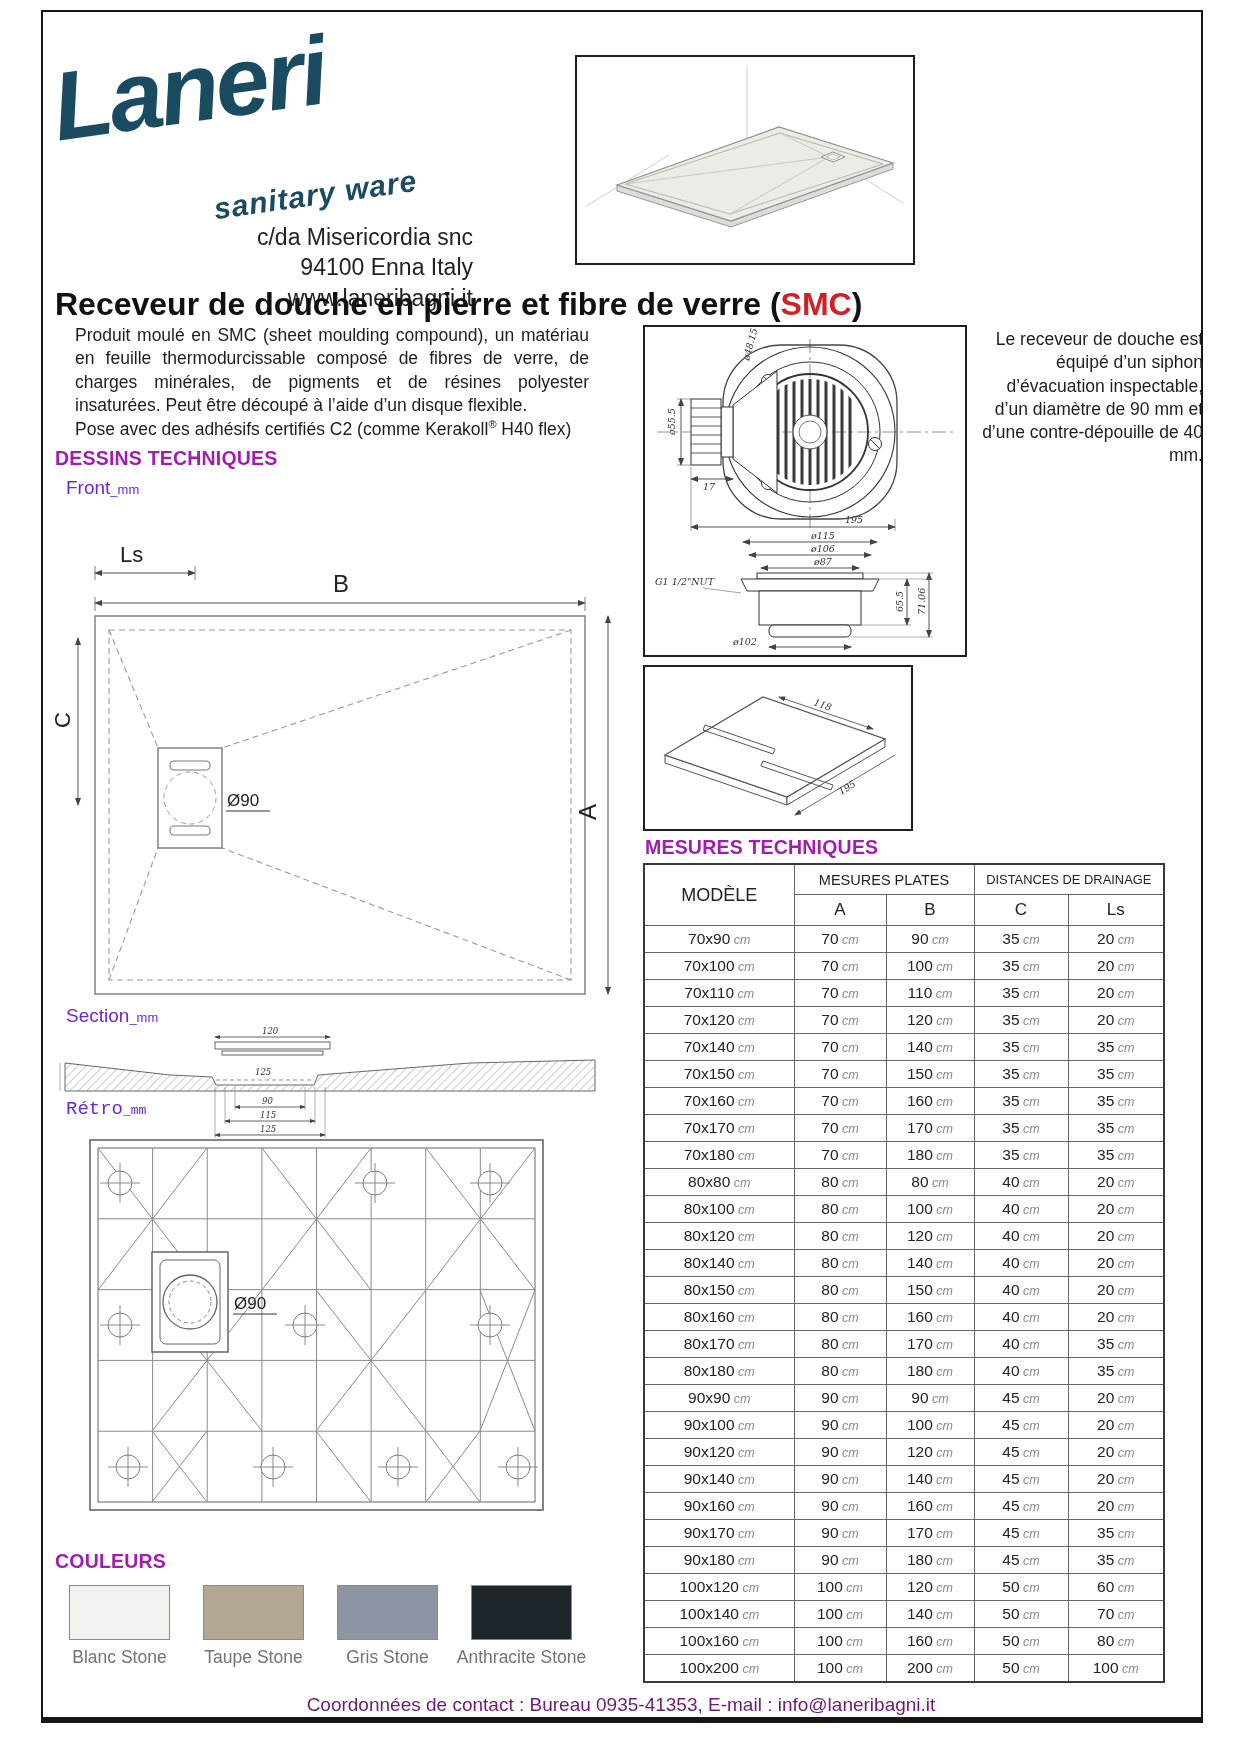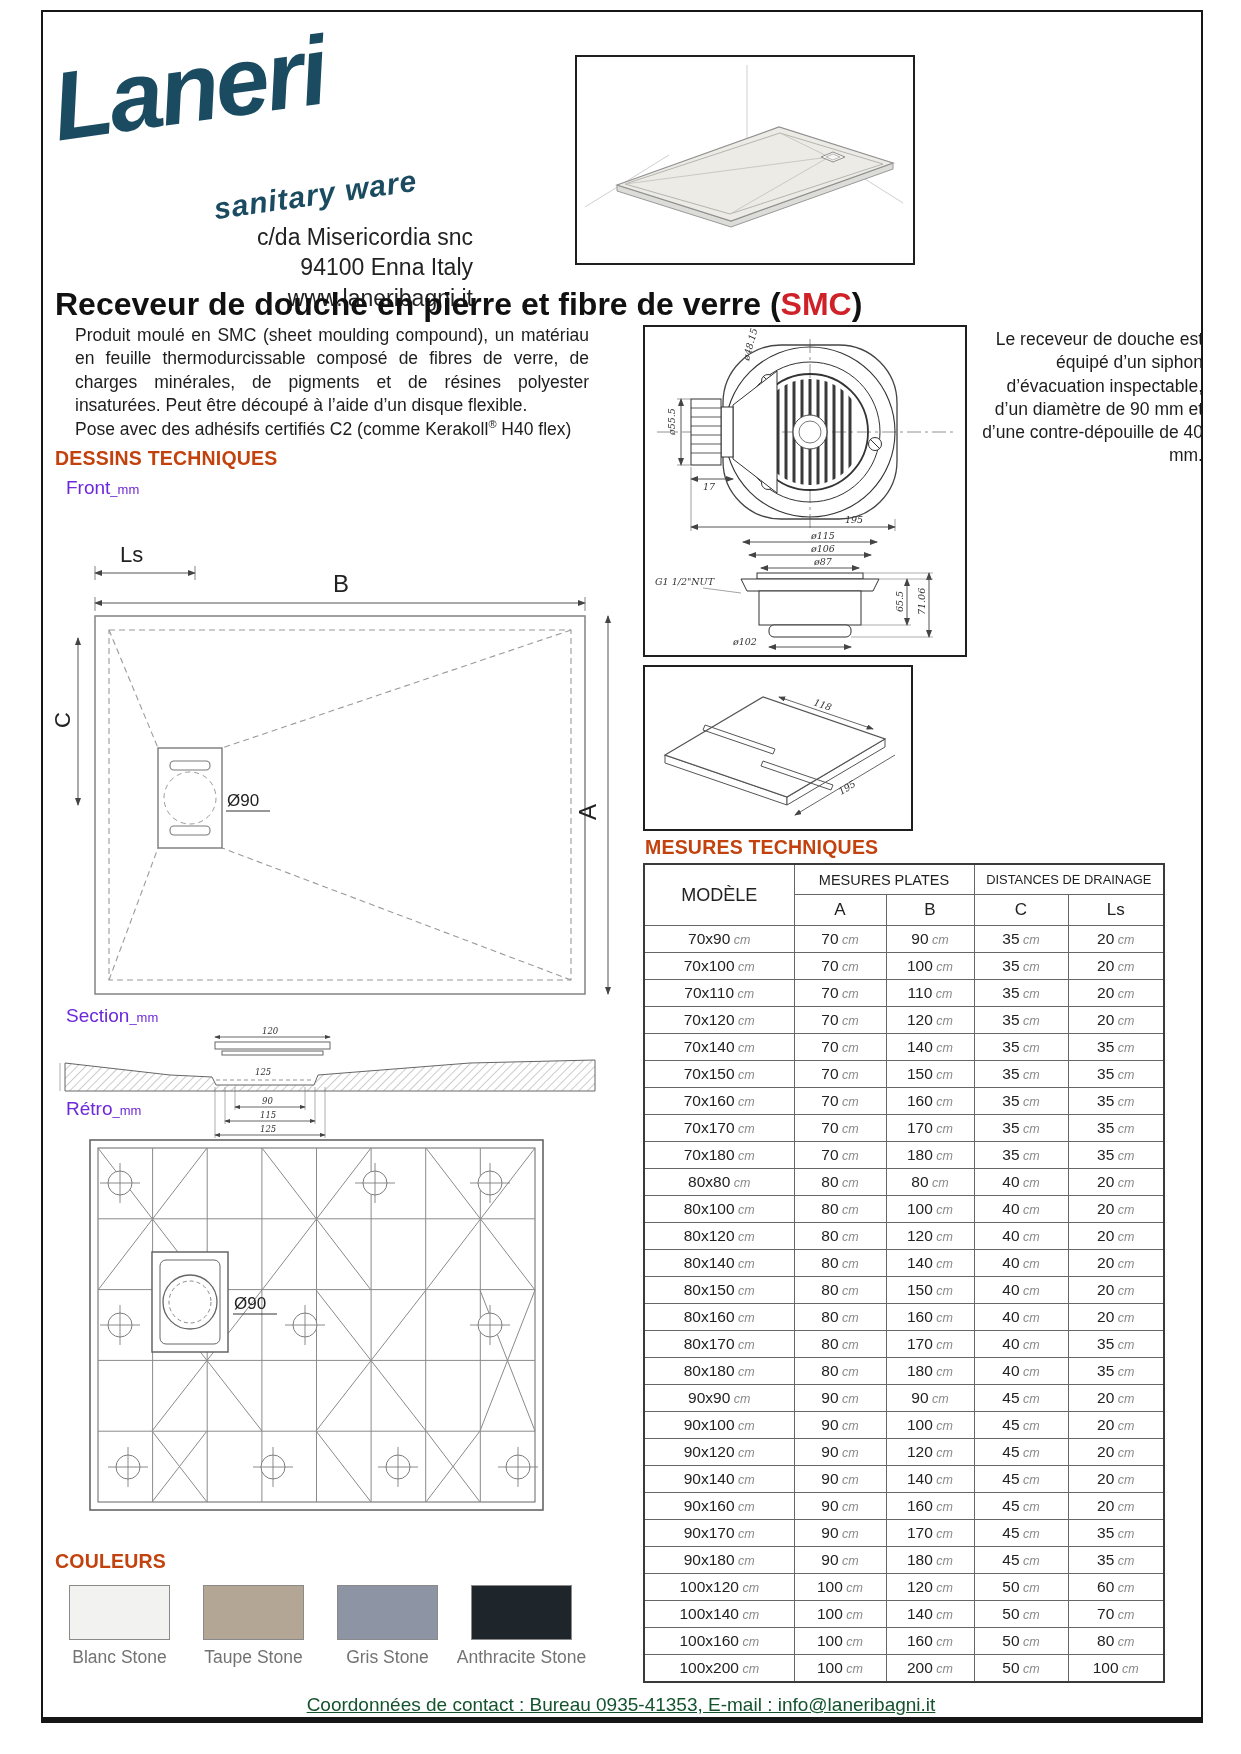--- a/index.html
+++ b/index.html
@@ -11,21 +11,21 @@
   .brand{left:52px;top:40px;font-size:97px;font-weight:bold;font-style:italic;color:#1b4b60;
          transform:rotate(-8deg);letter-spacing:-3px;line-height:1;}
   .tagline{left:213px;top:178px;font-size:30px;font-style:italic;font-weight:bold;color:#1b4b60;
          transform:rotate(-8deg);letter-spacing:1px;}
   .address{left:230px;top:222px;width:243px;text-align:right;font-size:23px;line-height:1.32;color:#222;}
   
   .title{left:55px;top:286px;font-size:32px;font-weight:bold;white-space:nowrap;color:#111;}
   .title .smc{color:#cf2128;text-align:right;}
   .intro{left:55px;top:324px;width:514px;font-size:17.5px;line-height:1.33;text-align:justify;color:#1d1d1d;margin-left:20px;}
   .intro p{margin:0;}
-  .h2{font-weight:bold;font-size:19.5px;color:#c2410c;letter-spacing:0.2px;}
+  .h2{font-weight:bold;font-size:19.5px;color:#a21caf;letter-spacing:0.2px;}
   .dlabel{font-size:19px;color:#6d28d9;}
   .dlabel .sub{font-size:13px;}
   .note{font-size:17.5px;line-height:1.33;color:#1d1d1d;text-align:right;}
   
   .tbox{border:2px solid #1f1f1f;background:#fff;}
   
   .mtable{border-collapse:collapse;table-layout:fixed;background:#fff;}
   .mtable th,.mtable td{border:1px solid #666;text-align:center;vertical-align:middle;padding:0;
         font-weight:normal;color:#222;overflow:hidden;white-space:nowrap;}
   .mtable{border:2px solid #3a3a3a;}
@@ -33,21 +33,21 @@
   .th-group{font-size:14.5px;height:29px;}
   .th-group2{font-size:12.9px;}
   .th-letter{font-size:17px;height:30px;}
   .mtable td{height:26px;font-size:15.5px;}
   .unit{font-style:italic;color:#8a8a8a;font-size:12.5px;}
   
   .color-item{position:relative;width:101px;height:100px;display:inline-block;margin-right:33px;vertical-align:top;}
   .swatch{width:99px;height:53px;border:1px solid #8a8a8a;}
   .color-label{position:absolute;left:50%;top:62px;transform:translateX(-50%);white-space:nowrap;
         font-size:17.5px;color:#737373;}
-  .footer{left:41px;top:1694px;width:1160px;text-align:center;font-size:19px;color:#14532d;text-decoration:underline;}
+  .footer{left:41px;top:1694px;width:1160px;text-align:center;font-size:19px;color:#701a75;}
   
   svg text{font-family:"Liberation Sans",sans-serif;}
   .dim{font-family:"DejaVu Serif",serif;font-style:italic;font-size:9.5px;fill:#333;}
   .dimS{font-family:"DejaVu Serif",serif;font-style:italic;font-size:8.5px;fill:#333;}
   .dimL{font-size:22px;fill:#222;}
   .dimXL{font-size:24px;fill:#222;}
   .dia{font-size:17px;fill:#222;}
 </style>
 </head>
 <body>
@@ -266,21 +266,21 @@
       <line x1="185" y1="62" x2="185" y2="85"></line>
         <line x1="255" y1="62" x2="255" y2="85"></line>
       <line x1="175" y1="62" x2="175" y2="99"></line>
         <line x1="265" y1="62" x2="265" y2="99"></line>
       <line x1="165" y1="62" x2="165" y2="113"></line>
         <line x1="275" y1="62" x2="275" y2="113"></line>
       <line x1="10" y1="38" x2="10" y2="66"></line>
     </g>
   </svg>
 
-  <div class="abs dlabel" style="left:66px;top:1098px;">
+  <div class="abs dlabel" style="left:66px;top:1098px;font-family:Liberation Mono, monospace;">
     <span>Rétro</span><span class="sub">_mm</span>
   </div>
   <svg class="abs" style="left:50px;top:1125px;" width="580" height="400" viewBox="0 0 580 400">
     <rect x="40" y="15" width="453" height="370" fill="none" stroke="#666" stroke-width="1.6"></rect>
     <rect x="48" y="23" width="437" height="354" fill="none" stroke="#666" stroke-width="1"></rect>
     <g stroke="#8a8a8a" stroke-width="1">
       <line x1="102.6" y1="23" x2="102.6" y2="377"></line>
         <line x1="157.2" y1="23" x2="157.2" y2="377"></line>
       <line x1="211.9" y1="23" x2="211.9" y2="377"></line>
         <line x1="266.5" y1="23" x2="266.5" y2="377"></line>

